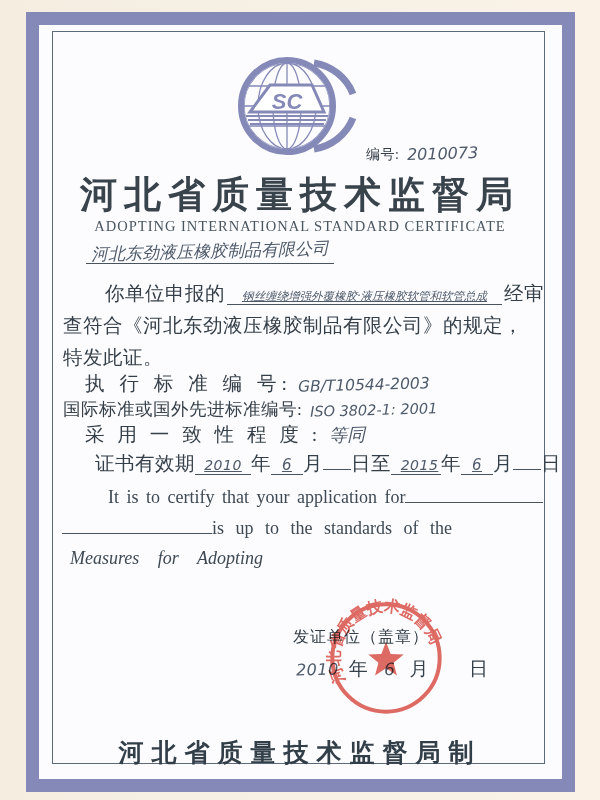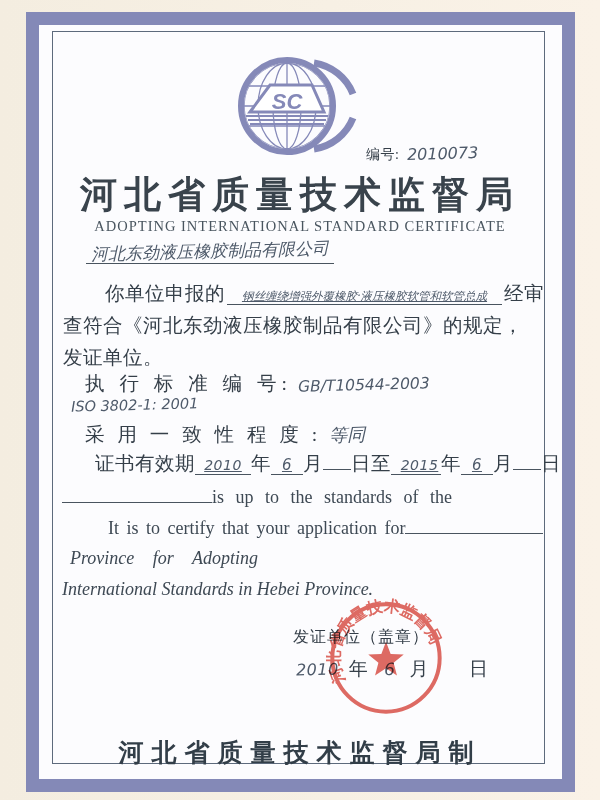--- a/index.html
+++ b/index.html
@@ -87,27 +87,28 @@
   <span class="hand" style="font-size:17px;">河北东劲液压橡胶制品有限公司</span>
 </div>
 
 <div class="abs row" style="left:63px;top:280px;right:56px;">
   <span style="width:42px;flex:none;"></span>
   <span class="cn">你单位申报的</span>
   <span class="u" style="flex:1;margin:0 2px;"><span class="hand2" style="font-size:11.5px;white-space:nowrap;">钢丝缠绕增强外覆橡胶·液压橡胶软管和软管总成</span></span>
   <span class="cn">经审</span>
 </div>
 <div class="abs cn" style="left:63px;top:312px;">查符合《河北东劲液压橡胶制品有限公司》的规定，</div>
-<div class="abs cn" style="left:63px;top:344px;">发证单位。</div>
+<div class="abs cn" style="left:63px;top:344px;">特发此证。</div>
 
 <div class="abs row" style="left:85px;top:370px;">
   <span class="cn" style="letter-spacing:5px;">执 行 标 准 编 号:</span>
   <span class="hand" style="font-size:15.5px;margin-left:6px;">GB/T10544-2003</span>
 </div>
 <div class="abs row" style="left:63px;top:397px;">
+  <span class="cn" style="font-size:17.5px;">国际标准或国外先进标准编号:</span>
   <span class="hand" style="font-size:14.5px;margin-left:8px;">ISO 3802-1: 2001</span>
 </div>
 <div class="abs row" style="left:85px;top:421px;">
   <span class="cn" style="letter-spacing:4px;">采 用 一 致 性 程 度 :</span>
   <span class="hand" style="font-size:18px;margin-left:8px;">等同</span>
 </div>
 
 <div class="abs row cn" style="left:95px;top:450px;">
   <span>证书有效期</span>
   <span class="u" style="width:56px;"><span class="hand2" style="font-size:14px;">2010</span></span>
@@ -119,33 +120,32 @@
   <span class="u" style="width:50px;"><span class="hand2" style="font-size:14px;margin-left:7px;">2015</span></span>
   <span>年</span>
   <span class="u" style="width:32px;"><span class="hand2" style="font-size:15px;">6</span></span>
   <span>月</span>
   <span class="u" style="width:28px;"></span>
   <span>日</span>
 </div>
 
 <div class="abs eng" style="left:62px;top:482px;right:57px;">
   <div class="row">
-    <span class="u" style="width:150px;flex:none;"></span>
-    <span style="word-spacing:7px;">is up to the standards of the</span>
-  </div>
-  <div class="row">
     <span style="width:46px;flex:none;"></span>
     <span style="word-spacing:3px;">It is to certify that your application for</span>
     <span class="u" style="flex:1;"></span>
   </div>
   <div class="row">
+    <span class="u" style="width:150px;flex:none;"></span>
+    <span style="word-spacing:7px;">is up to the standards of the</span>
+  </div>
+  <div class="row">
     <span style="width:8px;flex:none;"></span>
-    <span style="font-style:italic;word-spacing:14px;">Province for Adopting</span>
+    <span style="font-style:italic;word-spacing:14px;">Measures for Adopting</span>
   </div>
-  <div style="font-style:italic;">International Standards in Hebei Province.</div>
 </div>
 
 <div class="abs cn" style="left:293px;top:627px;font-size:16px;letter-spacing:1px;">发证单位（盖章）</div>
 <div class="abs row cn" style="left:296px;top:656px;font-size:19px;">
   <span class="hand" style="font-size:16px;">2010</span>
   <span style="margin-left:10px;">年</span>
   <span class="hand" style="font-size:17px;margin-left:16px;">6</span>
   <span style="margin-left:14px;">月</span>
   <span style="margin-left:40px;">日</span>
 </div>

